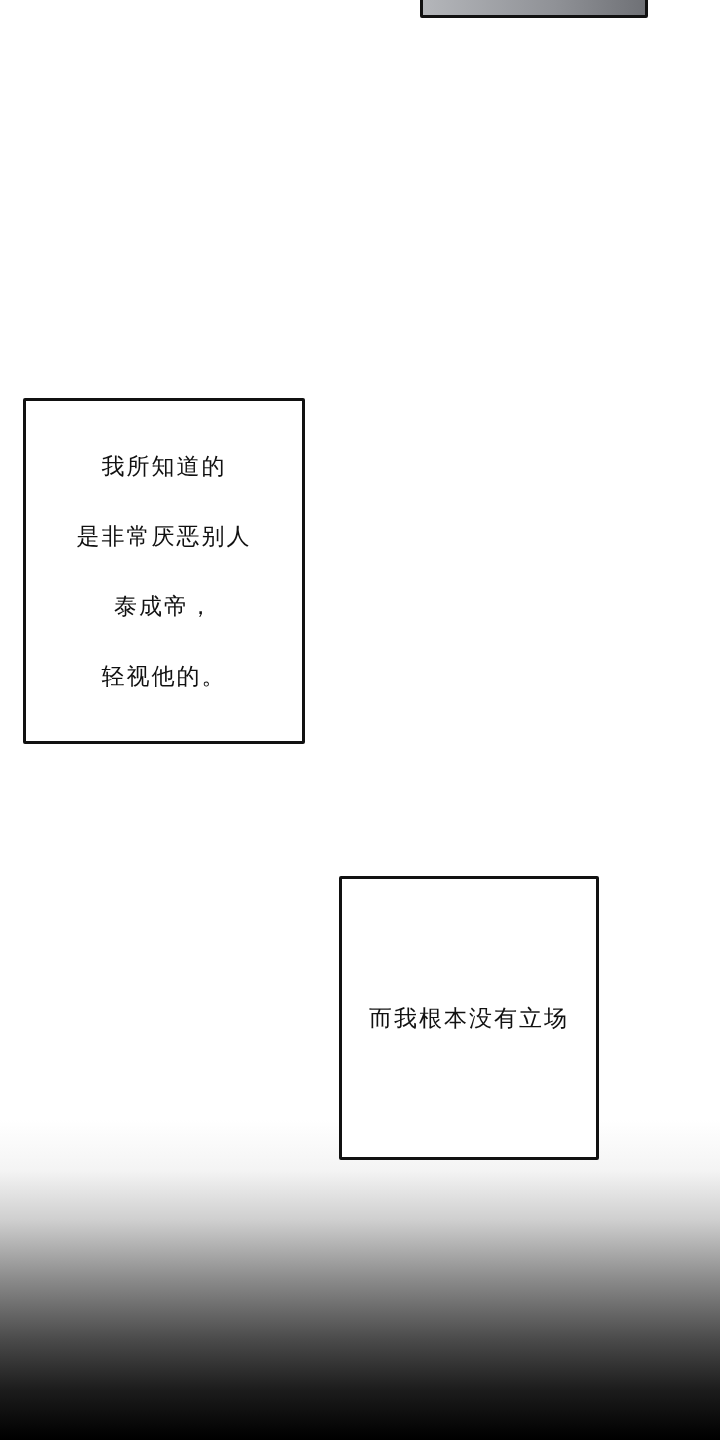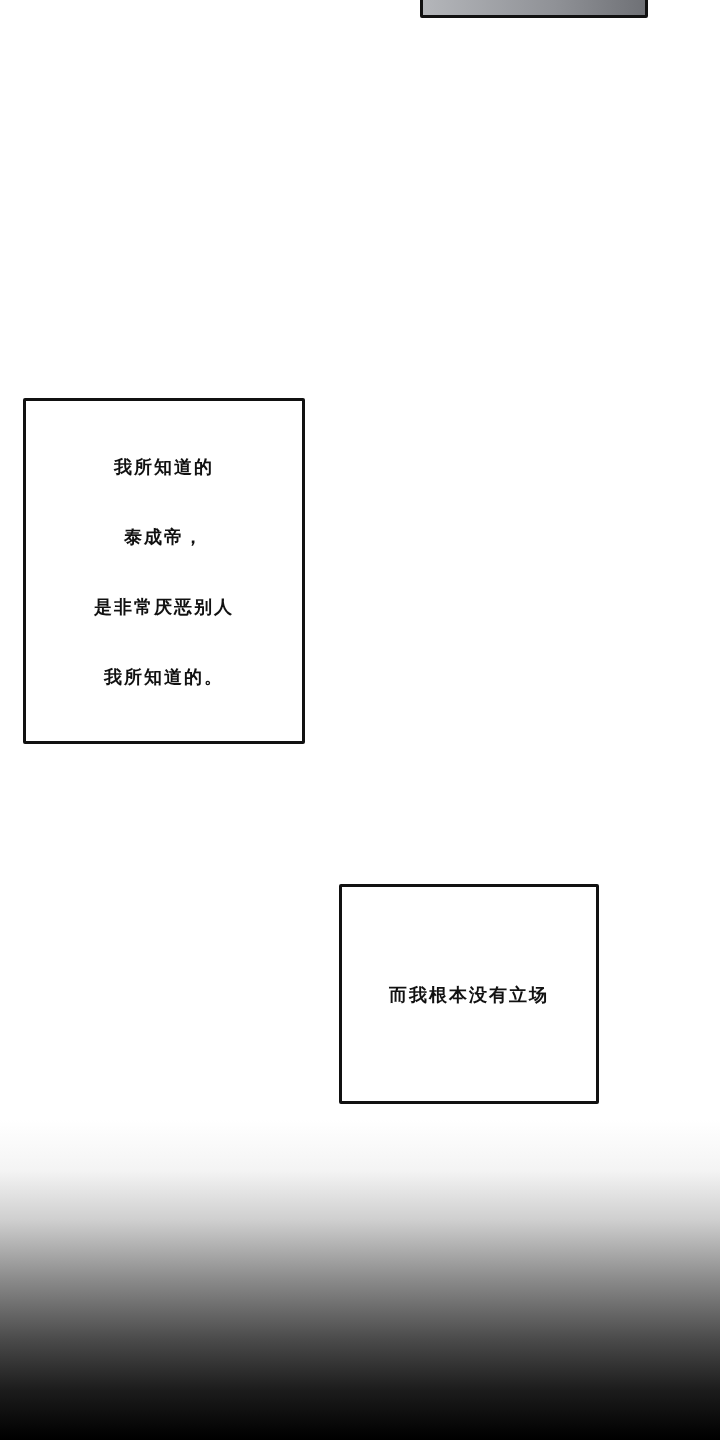--- a/index.html
+++ b/index.html
@@ -11,38 +11,38 @@
     .top-panel {
       position: absolute; left: 420px; top: -4px; width: 222px; height: 16px;
       border: 3px solid #111; border-radius: 2px;
       background: linear-gradient(to right, #b4b6ba, #8f9196 60%, #6f7176);
     }
     .caption-box {
       position: absolute; background: #fff; border: 3px solid #111; border-radius: 2px;
       display: flex; align-items: center; justify-content: center; box-sizing: border-box;
     }
     .box1 { left: 23px; top: 398px; width: 282px; height: 346px; }
-    .box2 { left: 339px; top: 876px; width: 260px; height: 220px; margin-top: 8px; }
+    .box2 { left: 339px; top: 876px; width: 260px; height: 284px; }
     .caption-text {
-      text-align: center; font-size: 18px; line-height: 35px; color: #111;
-      font-weight: bold; letter-spacing: 2px; white-space: pre-line;
+      text-align: center; font-size: 23px; line-height: 35px; color: #111;
+      font-weight: normal; letter-spacing: 2px; white-space: pre-line;
     }
     .line { display: block; }
   </style>
 </head>
 <body>
 
 <div class="top-panel"></div>
 
 <div class="caption-box box1">
   <div class="caption-text">
     <span class="line">我所知道的</span>
+    <span class="line">是非常厌恶别人</span>
     <span class="line">泰成帝，</span>
-    <span class="line">是非常厌恶别人</span>
-    <span class="line">我所知道的。</span>
+    <span class="line">轻视他的。</span>
   </div>
 </div>
 
 <div class="caption-box box2">
   <div class="caption-text">
     <span class="line">而我根本没有立场</span>
   </div>
 </div>
 
 </body></html>

